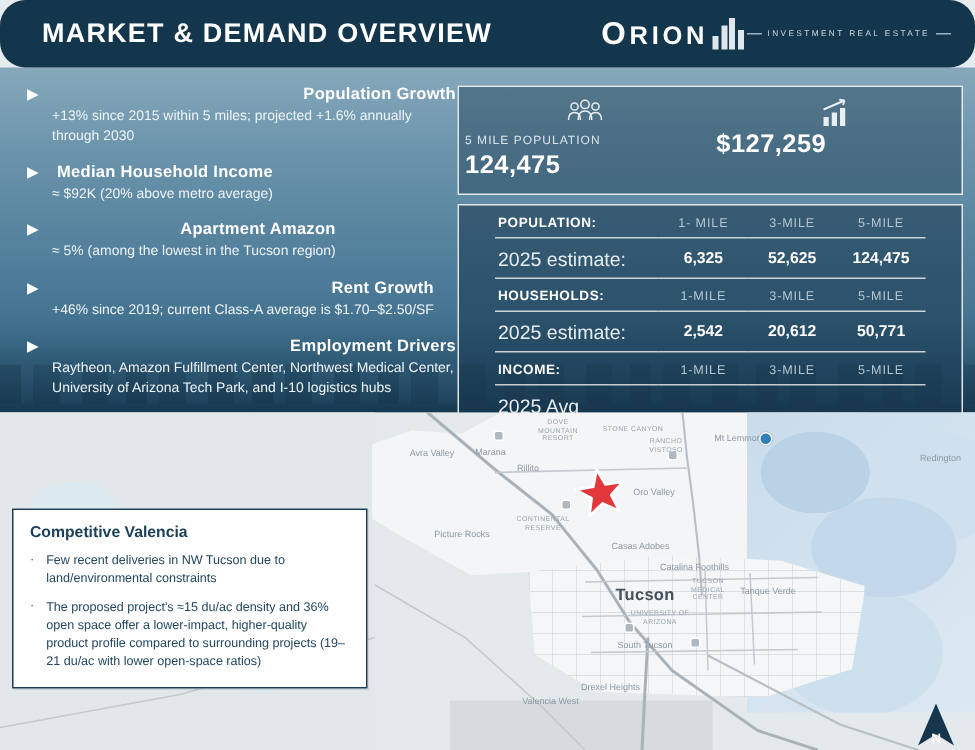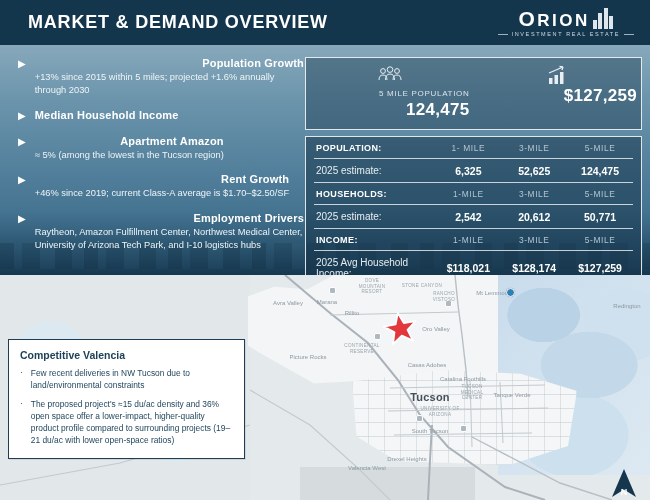--- a/index.html
+++ b/index.html
@@ -1,23 +1,23 @@
 <!DOCTYPE html>
 <html><head>
 <meta charset="utf-8">
 <style>
   * { margin:0; padding:0; box-sizing:border-box; }
   html,body { width:650px; height:500px; font-family:"Liberation Sans", sans-serif; }
   .slide { position:relative; width:650px; height:500px; overflow:hidden; background:#e6ebee; }
 
   
   .header-bar { position:absolute; top:0; left:0; width:650px; height:45px; background:#14364d;
-    display:flex; align-items:center; justify-content:space-between; padding:0 16px 0 28px; z-index:30; }
+    display:flex; align-items:center; justify-content:space-between; padding:0 16px 0 28px; z-index:30;border-radius:17px; }
   .page-title { color:#fff; font-size:18px; font-weight:800; letter-spacing:0.8px; }
-  .logo { display:flex; flex-direction:column; align-items:center; gap:2px; }
+  .logo { display:flex; flex-direction:row; align-items:center; gap:2px; }
   .logo-row { display:flex; align-items:flex-end; gap:3px; }
   .logo-name { color:#fff; font-size:17px; font-weight:600; letter-spacing:2.5px; line-height:1; }
   .logo-name::first-letter { font-size:21px; }
   .logo-bars { display:flex; align-items:flex-end; gap:1.5px; }
   .logo-bars i { display:block; width:4px; background:#dfe7ec; }
   .logo-tagline-row { display:flex; align-items:center; gap:4px; }
   .logo-tagline-row::before, .logo-tagline-row::after { content:""; width:10px; height:1px; background:#9fb2c0; }
   .logo-tagline { color:#cdd9e1; font-size:5.5px; letter-spacing:1.6px; }
 
   
@@ -32,34 +32,34 @@
   
   .bullets { position:absolute; left:18px; top:12px; width:286px; }
   .bullet { display:flex; gap:9px; margin-bottom:12px; }
   .tri { color:#fff; font-size:10px; line-height:14px; flex:0 0 auto; }
   .bt { color:#fff; font-size:11px; font-weight:bold; letter-spacing:.2px; margin-bottom:2px;text-align:right; }
   .bb { color:#eef4f7; font-size:9.3px; line-height:1.38; }
 
   
   .panel { position:absolute; left:305px; top:12px; width:337px; }
   .stats-box { display:flex; border:1px solid rgba(255,255,255,.85); background:rgba(23,54,76,.42); margin-bottom:6px; }
-  .stat { flex:1; text-align:right; padding:6px 4px 9px; }
+  .stat { flex:1; text-align:left; padding:6px 4px 9px; }
   .stat-icon { height:22px; display:flex; align-items:center; justify-content:center; }
   .stat-label { color:#d9e3ea; font-size:8px; letter-spacing:.7px; margin:3px 0 2px; }
   .stat-value { color:#fff; font-size:17px; font-weight:800; letter-spacing:.3px; }
 
-  .table-box { border:1px solid rgba(255,255,255,.85); background:rgba(23,54,76,.55); padding:0 8px; }
+  .table-box { border:1px solid rgba(255,255,255,.85); background:rgba(23,54,76,.55); padding:0 24px; }
   table { width:100%; border-collapse:collapse; }
   td { border-bottom:1px solid rgba(255,255,255,.75); padding:5.5px 2px; }
   tr:last-child td { border-bottom:none; }
   td.lab { width:38%; text-align:left; }
   td.c { width:20.6%; text-align:center; }
   tr.hrow td.lab { color:#fff; font-weight:bold; font-size:9px; letter-spacing:.4px; }
   tr.hrow td.c { color:#b3c5d1; font-size:8.4px; letter-spacing:.6px; }
-  tr.vrow td.lab { color:#e6edf2; font-size:10px; }
+  tr.vrow td.lab { color:#e6edf2; font-size:13px; }
   tr.vrow td.c { color:#fff; font-weight:bold; font-size:10.5px; }
 
   
   .map { position:absolute; top:275px; left:0; width:650px; height:225px; background:#e4e9ec; }
   .patch { position:absolute; }
   .patch-nw { left:248px; top:0; width:330px; height:118px; background:#f3f5f6;
     clip-path:polygon(0 18%,8% 10%,18% 12%,26% 0,100% 0,100% 100%,60% 100%,45% 88%,20% 92%,6% 70%,0 60%); }
   .patch-city { left:352px; top:95px; width:225px; height:95px; background:#f4f6f7;
     clip-path:polygon(0 12%,40% 0,75% 4%,100% 22%,96% 80%,70% 100%,20% 96%,2% 70%);
     background-image:repeating-linear-gradient(0deg, rgba(170,180,188,.35) 0 1px, transparent 1px 14px),
@@ -127,20 +127,21 @@
         <span class="tri">▶</span>
         <div>
             <div class="bt">Population Growth</div>
              <div class="bb">+13% since 2015 within 5 miles; projected +1.6% annually through 2030</div>
           </div>
       </div>
       <div class="bullet">
         <span class="tri">▶</span>
         <div>
             <div class="bt">Median Household Income</div>
+             <div class="bb">≈ $92K (20% above metro average)</div>
           </div>
       </div>
       <div class="bullet">
         <span class="tri">▶</span>
         <div>
             <div class="bt">Apartment Amazon</div>
              <div class="bb">≈ 5% (among the lowest in the Tucson region)</div>
           </div>
       </div>
       <div class="bullet">

